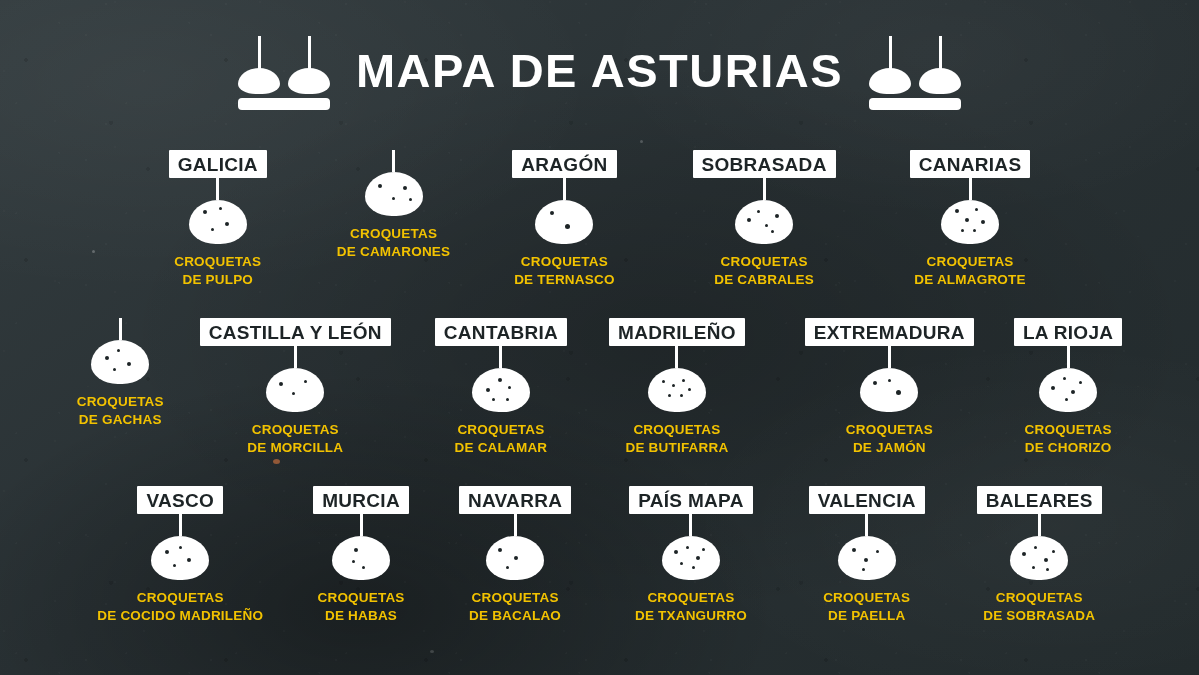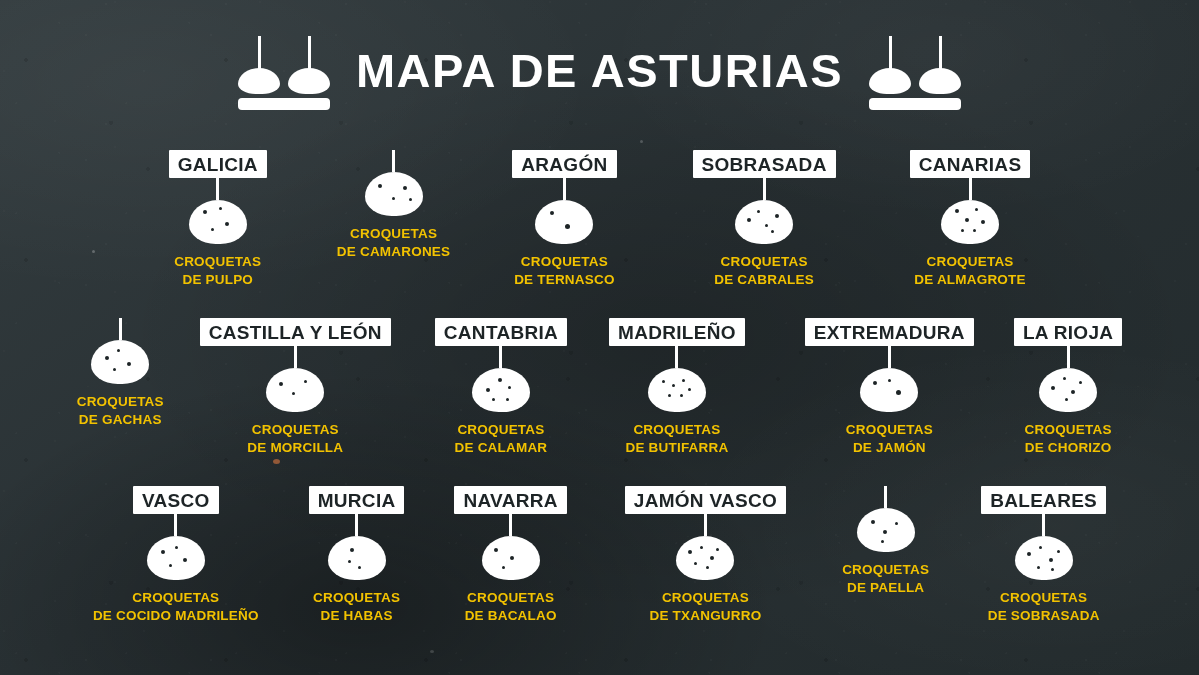--- a/index.html
+++ b/index.html
@@ -357,34 +357,35 @@
           <div class="connector" style="height: 22px;"></div>
           <div class="croqueta">
             <span class="dot" style="left: 12px; top: 12px; width: 4px; height: 4px;"></span>
             <span class="dot" style="left: 28px; top: 20px; width: 4px; height: 4px;"></span>
             <span class="dot" style="left: 20px; top: 30px; width: 3px; height: 3px;"></span>
           </div>
           <div class="desc">CROQUETAS
 DE BACALAO</div>
         </div>
         <div class="region" style="margin-right: 56px;">
-          <div class="label-box">JAMÓN VASCO</div>
+          <div class="label-box">PAÍS MAPA</div>
           <div class="connector" style="height: 22px;"></div>
           <div class="croqueta">
             <span class="dot" style="left: 12px; top: 14px; width: 4px; height: 4px;"></span>
             <span class="dot" style="left: 24px; top: 10px; width: 3px; height: 3px;"></span>
             <span class="dot" style="left: 34px; top: 20px; width: 4px; height: 4px;"></span>
             <span class="dot" style="left: 18px; top: 26px; width: 3px; height: 3px;"></span>
             <span class="dot" style="left: 30px; top: 30px; width: 3px; height: 3px;"></span>
             <span class="dot" style="left: 40px; top: 12px; width: 3px; height: 3px;"></span>
           </div>
           <div class="desc">CROQUETAS
 DE TXANGURRO</div>
         </div>
         <div class="region" style="margin-right: 52px;">
+          <div class="label-box">VALENCIA</div>
           <div class="connector" style="height: 22px;"></div>
           <div class="croqueta">
             <span class="dot" style="left: 14px; top: 12px; width: 4px; height: 4px;"></span>
             <span class="dot" style="left: 26px; top: 22px; width: 4px; height: 4px;"></span>
             <span class="dot" style="left: 38px; top: 14px; width: 3px; height: 3px;"></span>
             <span class="dot" style="left: 24px; top: 32px; width: 3px; height: 3px;"></span>
           </div>
           <div class="desc">CROQUETAS
 DE PAELLA</div>
         </div>

